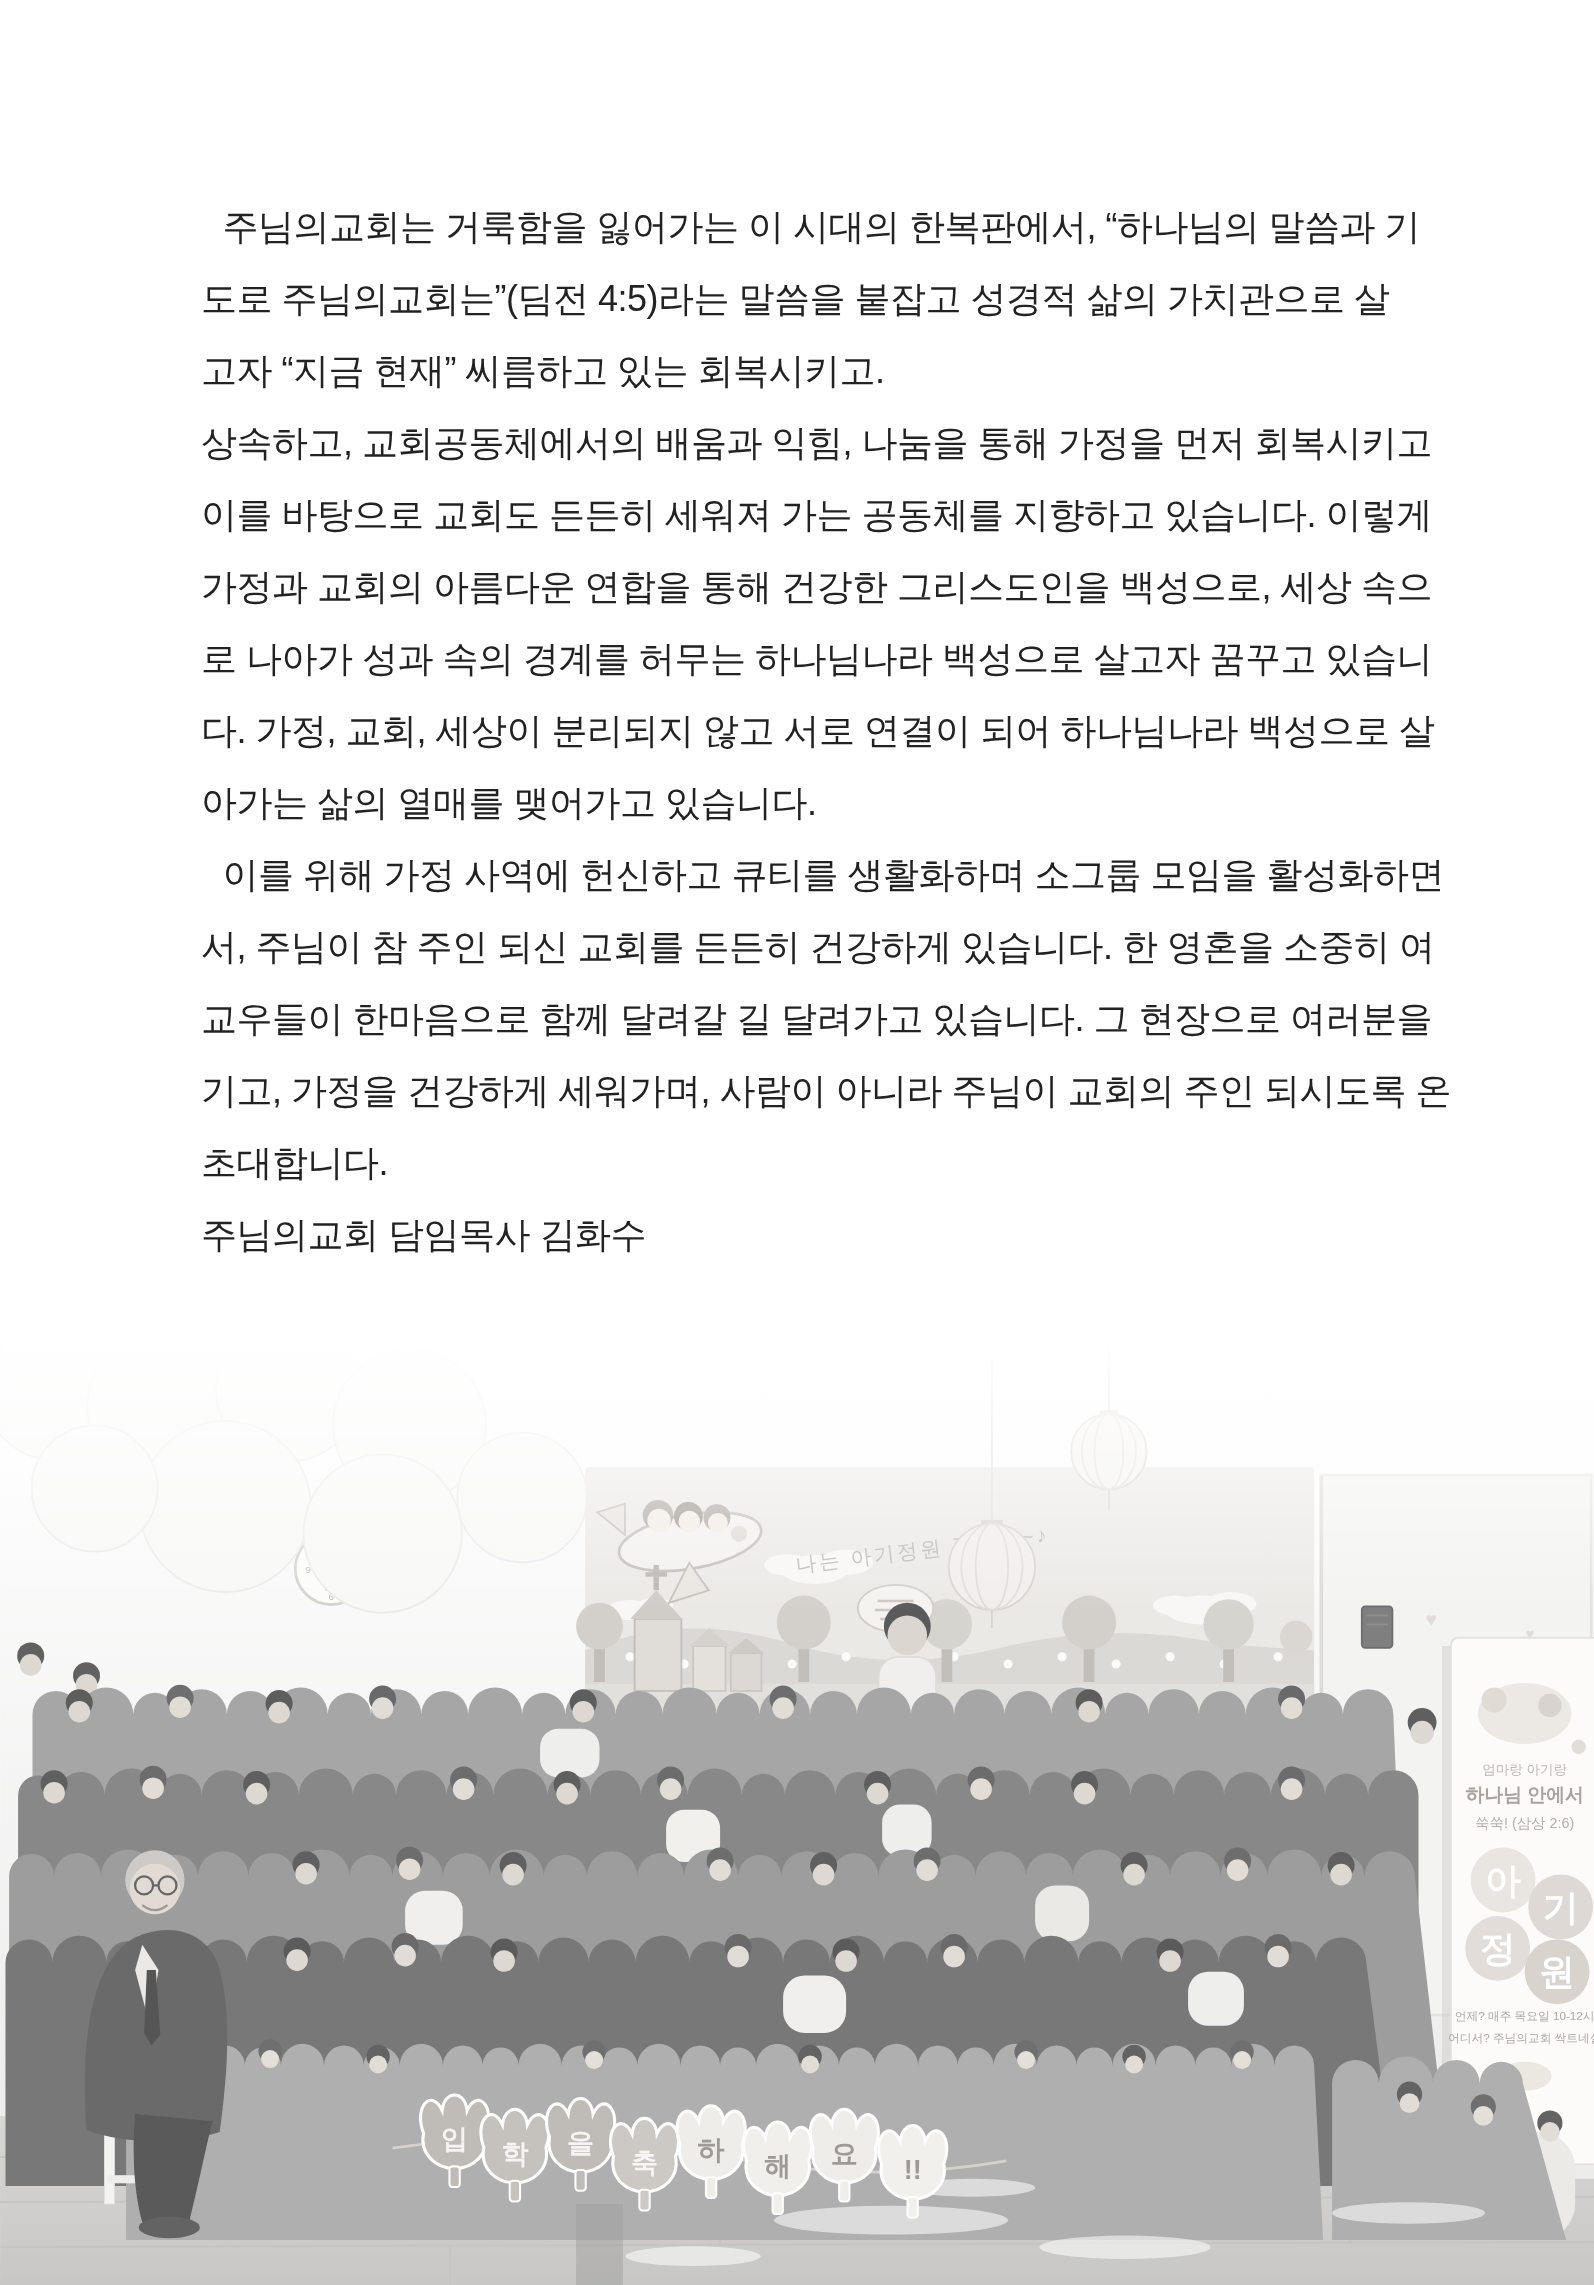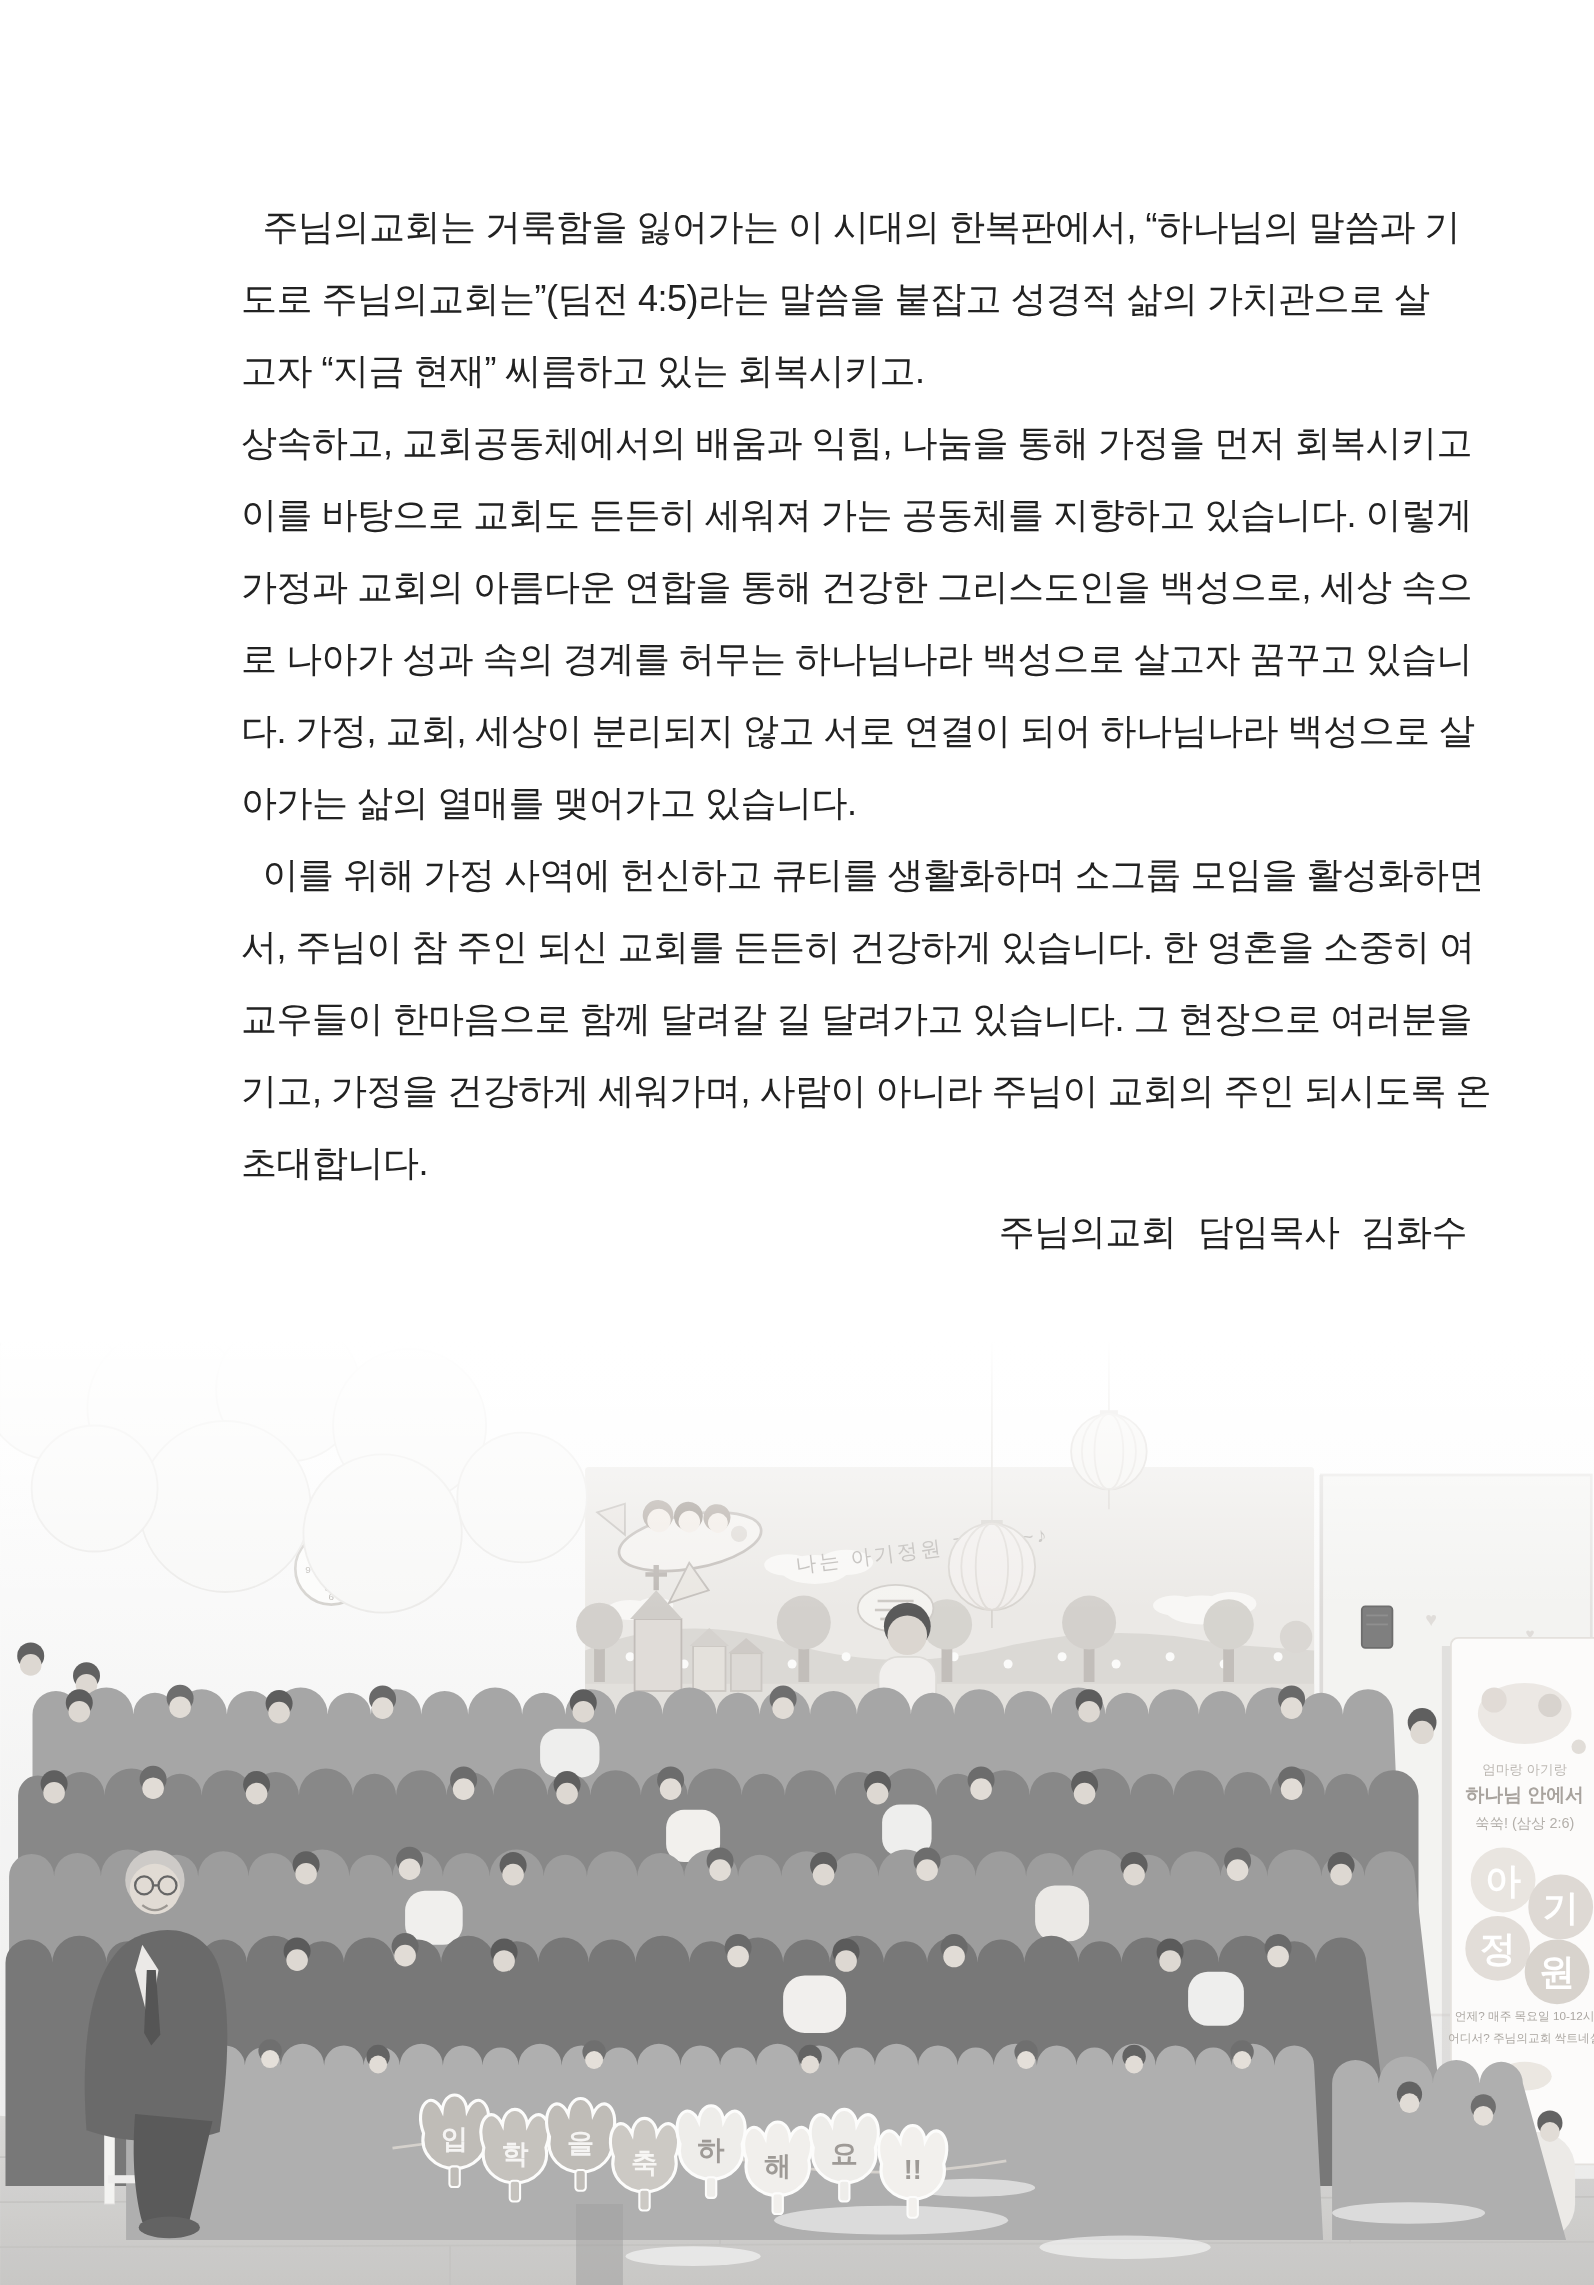--- a/index.html
+++ b/index.html
@@ -4,23 +4,23 @@
 <style>
   html,body { margin:0; padding:0; background:#ffffff; }
   .page {
     position:relative; width:1595px; height:2285px; background:#ffffff;
     overflow:hidden; font-family:"Liberation Sans","DejaVu Sans",sans-serif;
   }
   .doc {
     position:absolute; left:201px; top:191px; width:1266px;
     color:#222222; font-size:36px; letter-spacing:-0.5px; font-weight:400;
   }
-  .line { height:72px; line-height:72px; white-space:nowrap;margin-left:40px; }
+  .line { height:72px; line-height:72px; white-space:nowrap; }
   .indent { padding-left:21.6px; }
-  .sig { height:72px; line-height:72px; text-align:right; white-space:nowrap;font-family:Liberation Mono, monospace; }
+  .sig { height:72px; line-height:72px; white-space:nowrap; }
   .photo {
     position:absolute; left:0; top:1340px; width:1595px; height:945px;
   }
   .photo svg { display:block; }
   svg text { font-family:"Liberation Sans","DejaVu Sans",sans-serif; }
 </style>
 </head>
 <body>
 
 <div class="page">

